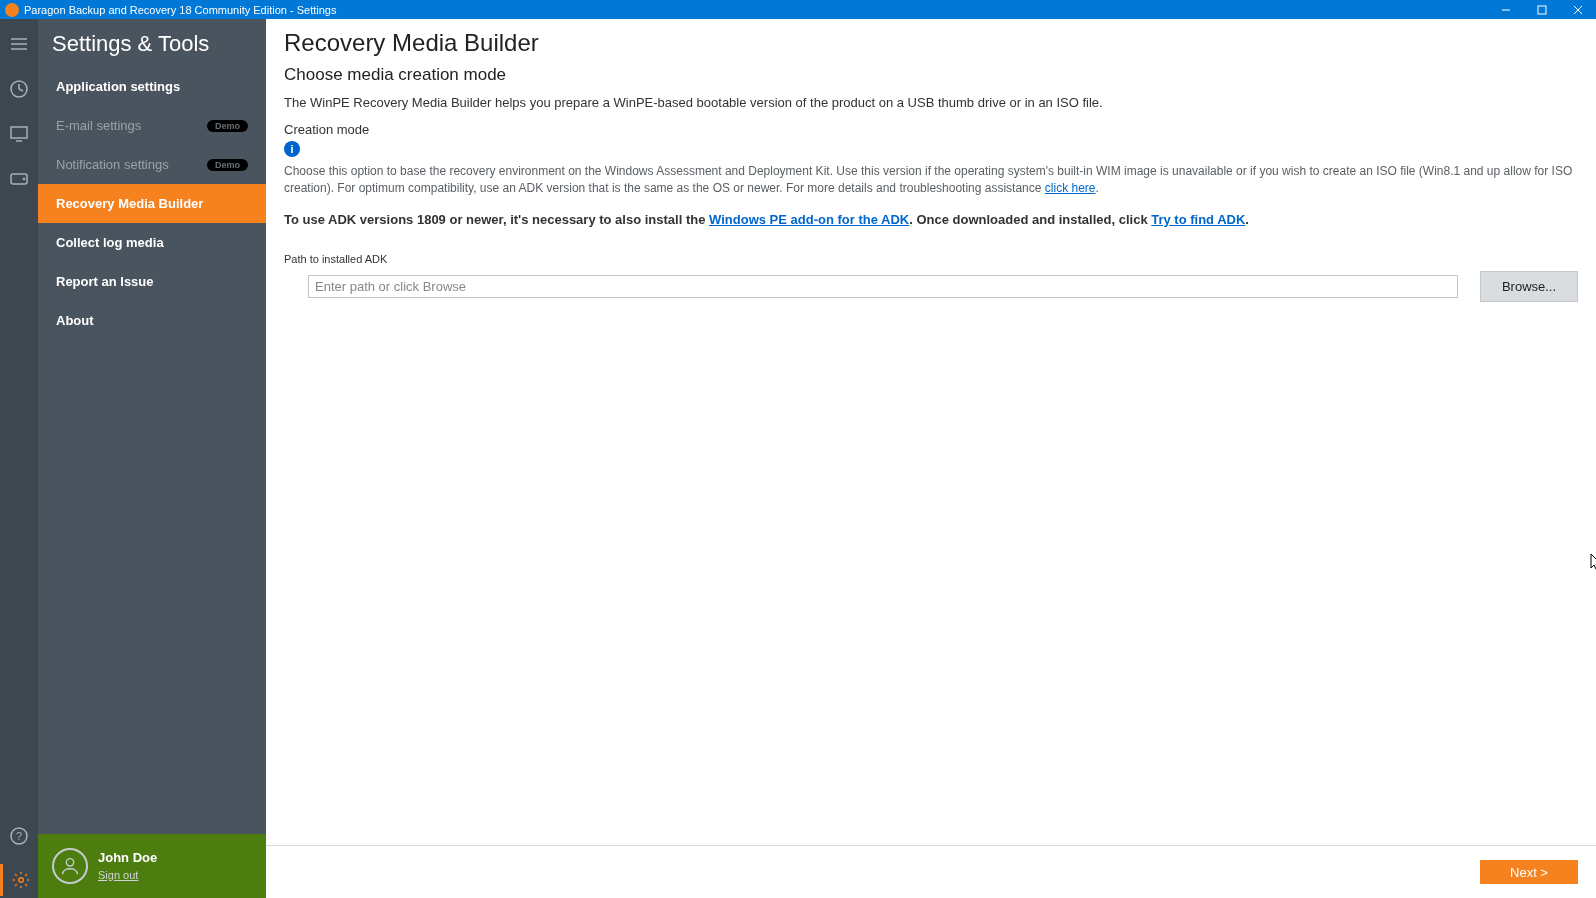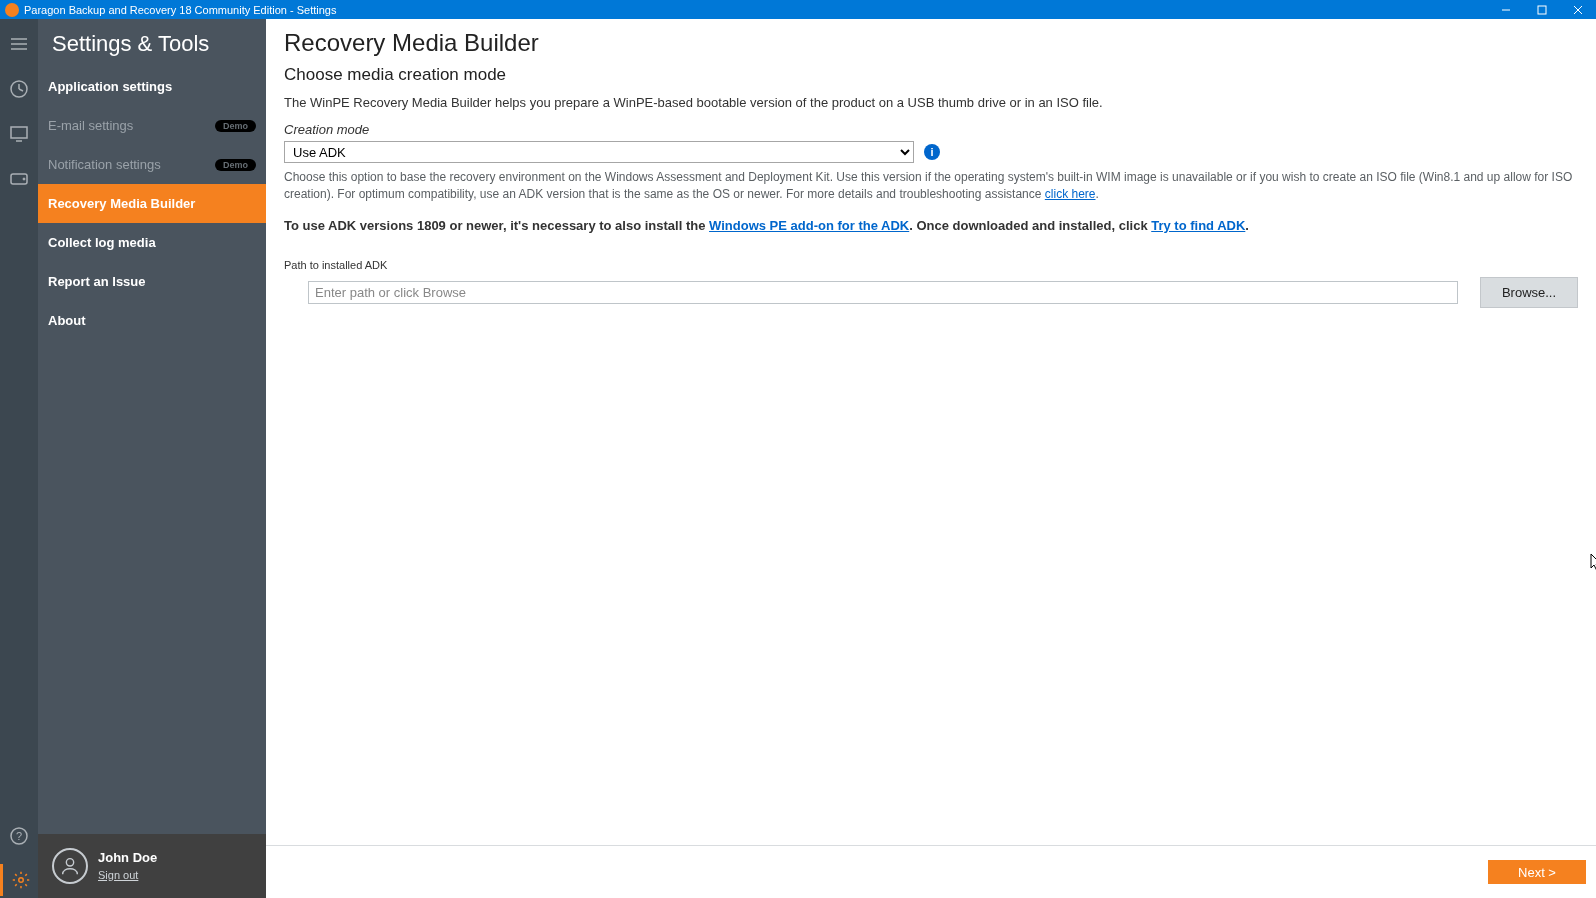--- a/index.html
+++ b/index.html
@@ -20,55 +20,55 @@
 .icon-rail { width: 38px; background: #3c4750; display: flex; flex-direction: column; align-items: center; padding-top: 15px; gap: 25px; }
 .icon-rail .rail-icon { width: 20px; height: 20px; display: flex; align-items: center; justify-content: center; }
 .icon-rail svg { stroke: #aab0b5; fill: none; }
 .rail-spacer { flex: 1; }
 .rail-bottom { display: flex; flex-direction: column; align-items: center; gap: 18px; padding-bottom: 2px; }
 .rail-gear-wrap { border-left: 3px solid #f5811f; width: 38px; display: flex; justify-content: center; padding: 6px 0; }
 
 
 .sidebar { width: 228px; background: #4a545e; display: flex; flex-direction: column; color: #e6e8ea; }
 .sidebar-title { font-size: 22px; font-weight: 400; color: #fff; padding: 12px 14px 10px; }
-.nav-item { padding: 12px 10px; font-size: 13px; display: flex; align-items: center; cursor: default; }
+.nav-item { padding: 12px 18px; font-size: 13px; display: flex; align-items: center; cursor: default; }
 .nav-item .label { flex: 1; }
 .nav-item.active { background: #f5811f; color: #fff; font-weight: 600; }
 .nav-item.bold .label { font-weight: 600; color: #fff; }
 .nav-item.dim .label { color: #9aa2a9; }
 .demo-badge { background: #000000; color: #666d73; font-size: 9px; padding: 1px 8px; border-radius: 8px; font-weight: 600; }
 .sidebar-spacer { flex: 1; }
-.user-block { background: #404040; padding: 14px; display: flex; align-items: center; gap: 10px; }
+.user-block { background: #4d7c0f; padding: 14px; display: flex; align-items: center; gap: 10px; }
 .avatar { width: 36px; height: 36px; border: 2px solid #c6cbd0; border-radius: 50%; display: flex; align-items: center; justify-content: center; }
 .avatar svg { stroke: #c6cbd0; fill: none; }
 .user-name { font-size: 13px; font-weight: 600; color: #fff; }
 .sign-out { font-size: 11px; color: #cfd4d8; text-decoration: underline; }
 
 
 .main { flex: 1; display: flex; flex-direction: column; background: #fff; min-height: 0; }
 .content { flex: 1; padding: 10px 18px; overflow: auto; color: #333; }
 .content h1 { font-size: 24px; font-weight: 400; color: #222; margin-bottom: 8px; }
 .content h2 { font-size: 17px; font-weight: 400; color: #222; margin-bottom: 10px; }
 .content p { font-size: 13px; margin-bottom: 12px; }
-.field-label { font-size: 13px; margin-bottom: 4px; font-style: italic; }
+.field-label { font-size: 13px; margin-bottom: 4px; }
 .select-row { display: flex; align-items: center; gap: 10px; margin-bottom: 6px; }
 select.creation { width: 630px; height: 22px; border: 1px solid #a6a6a6; font-size: 13px; padding: 0 4px; background: #fff; }
 .info-icon { width: 16px; height: 16px; border-radius: 50%; background: #0066cc; color: #fff; font-size: 11px; font-weight: 700; display: inline-flex; align-items: center; justify-content: center; }
 .hint { font-size: 12px; color: #5a5f63; line-height: 1.45; margin-bottom: 14px; }
 .hint a, .content a { color: #0066cc; text-decoration: underline; }
 .bold-line { font-size: 13px; font-weight: 700; margin-bottom: 26px; }
 .bold-line a { font-weight: 700; }
 .path-label { font-size: 11px; margin-bottom: 6px; margin-top: 2px; }
 .path-row { display: flex; align-items: center; gap: 22px; padding-left: 24px; }
 .path-input { flex: 1; height: 23px; border: 1px solid #bfc5c9; font-size: 13px; padding: 0 6px; color: #333; }
 .path-input::placeholder { color: #888; }
 .browse-btn { width: 98px; height: 31px; background: #d9dde0; border: 1px solid #c3c7cb; font-size: 13px; color: #222; }
 
 
-.footer { border-top: 1px solid #d9dcdf; padding: 14px 10px; display: flex; justify-content: flex-end; }
+.footer { border-top: 1px solid #d9dcdf; padding: 14px 18px; display: flex; justify-content: flex-end; }
 .next-btn { width: 98px; height: 24px; background: #f5811f; border: 1px solid #f5811f; color: #fff; font-size: 13px; }
 
 .cursor { position: absolute; left: 1590px; top: 553px; pointer-events: none; }
 </style>
 </head>
 <body>
 
 <div class="titlebar">
   <span class="app-icon"></span>
   <span class="title-text">Paragon Backup and Recovery 18 Community Edition - Settings</span>
@@ -181,23 +181,20 @@
   </div>
 
   <div class="main">
     <div class="content">
       <h1>Recovery Media Builder</h1>
       <h2>Choose media creation mode</h2>
       <p>The WinPE Recovery Media Builder helps you prepare a WinPE-based bootable version of the product on a USB thumb drive or in an ISO file.</p>
 
       <div class="field-label">Creation mode</div>
       <div class="select-row">
-        <select class="creation">
-          <option>Use ADK</option>
-        </select>
         <span class="info-icon">i</span>
       </div>
 
       <div class="hint">
         <span>Choose this option to base the recovery environment on the Windows Assessment and Deployment Kit. Use this version if the operating system's built-in WIM image is unavailable or if you wish to create an ISO file (Win8.1 and up allow for ISO creation). For optimum compatibility, use an ADK version that is the same as the OS or newer. For more details and troubleshooting assistance </span><a href="#">click here</a><span>.</span>
       </div>
 
 
       <div class="bold-line">
         <span>To use ADK versions 1809 or newer, it's necessary to also install the </span><a href="#">Windows PE add-on for the ADK</a><span>. Once downloaded and installed, click </span><a href="#">Try to find ADK</a><span>.</span>

